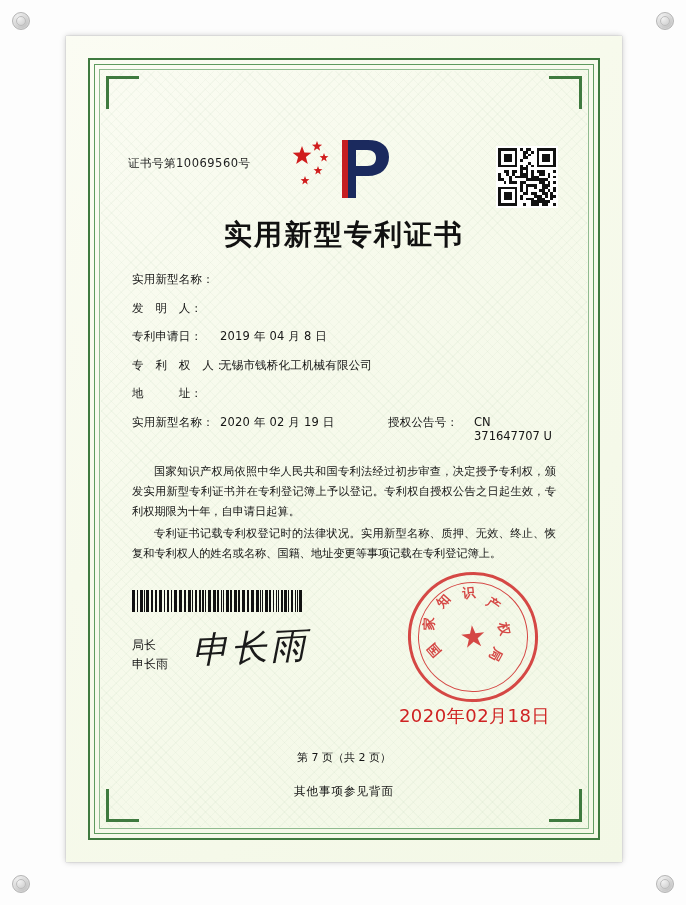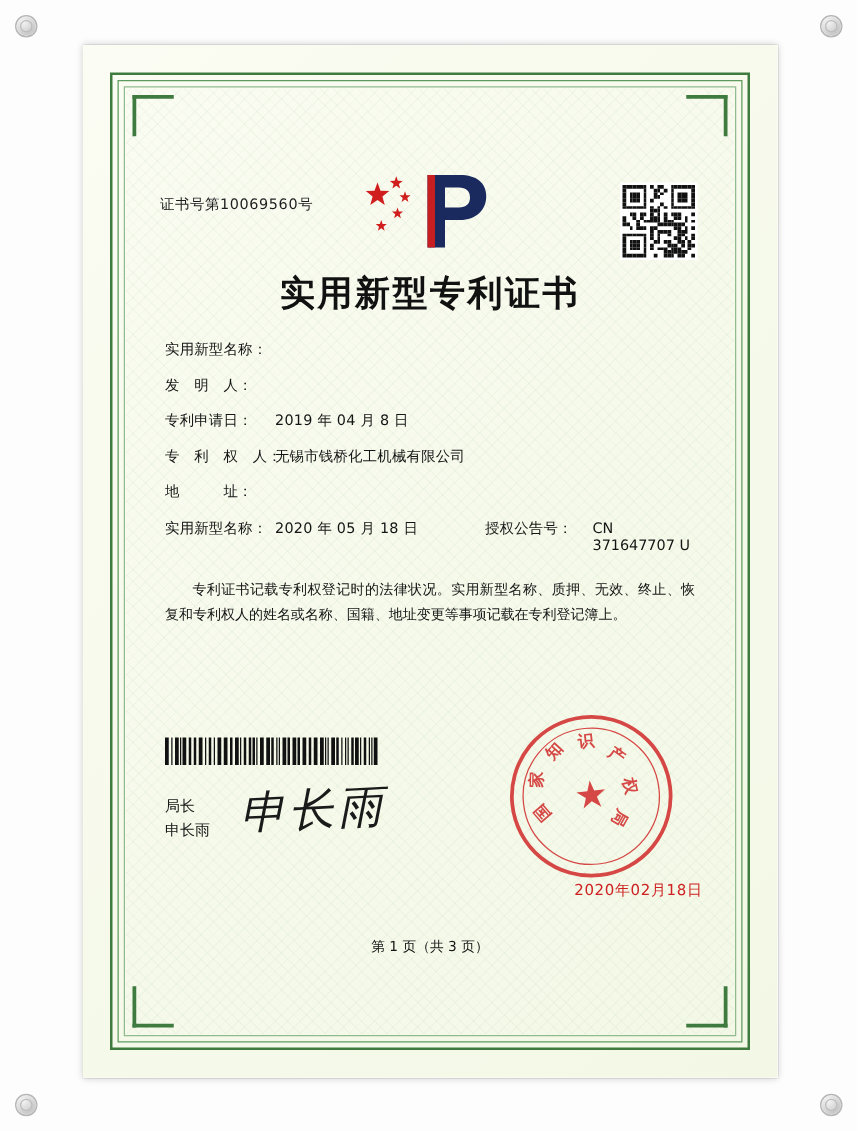--- a/index.html
+++ b/index.html
@@ -261,23 +261,23 @@
     position: absolute;
     left: 50%;
     top: 50%;
     font-size: 13px;
     font-weight: bold;
     font-family: "DejaVu Sans", sans-serif;
     transform-origin: 0 0;
   }
   #seal-date {
     position: absolute;
-    right: 12px;
+    right: 24px;
     top: 620px;
-    font-size: 12px;
+    font-size: 18px;
     color: #cf2222;
     font-family: "DejaVu Sans", sans-serif;
     letter-spacing: 0.5px;
   }
 
   #page-num {
     position: absolute;
     left: 0; right: 0;
     top: 666px;
     text-align: center;
@@ -799,27 +799,28 @@
         </div>
         <div class="field-row">
           <div class="field-label">专　利　权　人：</div>
           <div class="field-value">无锡市钱桥化工机械有限公司</div>
         </div>
         <div class="field-row">
           <div class="field-label">地　　　址：</div>
         </div>
         <div class="field-row pair">
           <div class="field-label">实用新型名称：</div>
-          <div class="field-value">2020 年 05 月 18 日</div>
+          <div class="field-value">2020 年 02 月 19 日</div>
           <div class="field-label2">授权公告号：</div>
           <div class="field-value2">CN 371647707 U</div>
         </div>
       </div>
 
       <div id="paragraphs">
+        <p>国家知识产权局依照中华人民共和国专利法经过初步审查，决定授予专利权，颁发实用新型专利证书并在专利登记簿上予以登记。专利权自授权公告之日起生效，专利权期限为十年，自申请日起算。</p>
         <p>专利证书记载专利权登记时的法律状况。实用新型名称、质押、无效、终止、恢复和专利权人的姓名或名称、国籍、地址变更等事项记载在专利登记簿上。</p>
       </div>
 
       <div id="barcode">
           <span style="width:3px"></span>
           <span style="width:2px;background:transparent"></span>
           <span style="width:1px"></span>
           <span style="width:2px;background:transparent"></span>
           <span style="width:3px"></span>
           <span style="width:1px;background:transparent"></span>
@@ -927,17 +928,18 @@
             <span style="transform: translate(-36.5806px, -41.3632px) rotate(-41.6667deg);">知</span>
             <span style="transform: translate(-6px, -53px) rotate(0deg);">识</span>
             <span style="transform: translate(24.5806px, -41.3632px) rotate(41.6667deg);">产</span>
             <span style="transform: translate(39.689px, -12.3403px) rotate(83.3333deg);">权</span>
             <span style="transform: translate(31.681px, 19.3845px) rotate(125deg);">局</span>
           </div>
         <div class="star">★</div>
       </div>
       <div id="seal-date">2020年02月18日</div>
 
-      <div id="page-num">第 1 页（共 3 页）</div>
+      <div id="page-num">第 7 页（共 2 页）</div>
+      <div id="footnote">其他事项参见背面</div>
 
     </div>
   </div>
 </div>
 
 </body></html>

